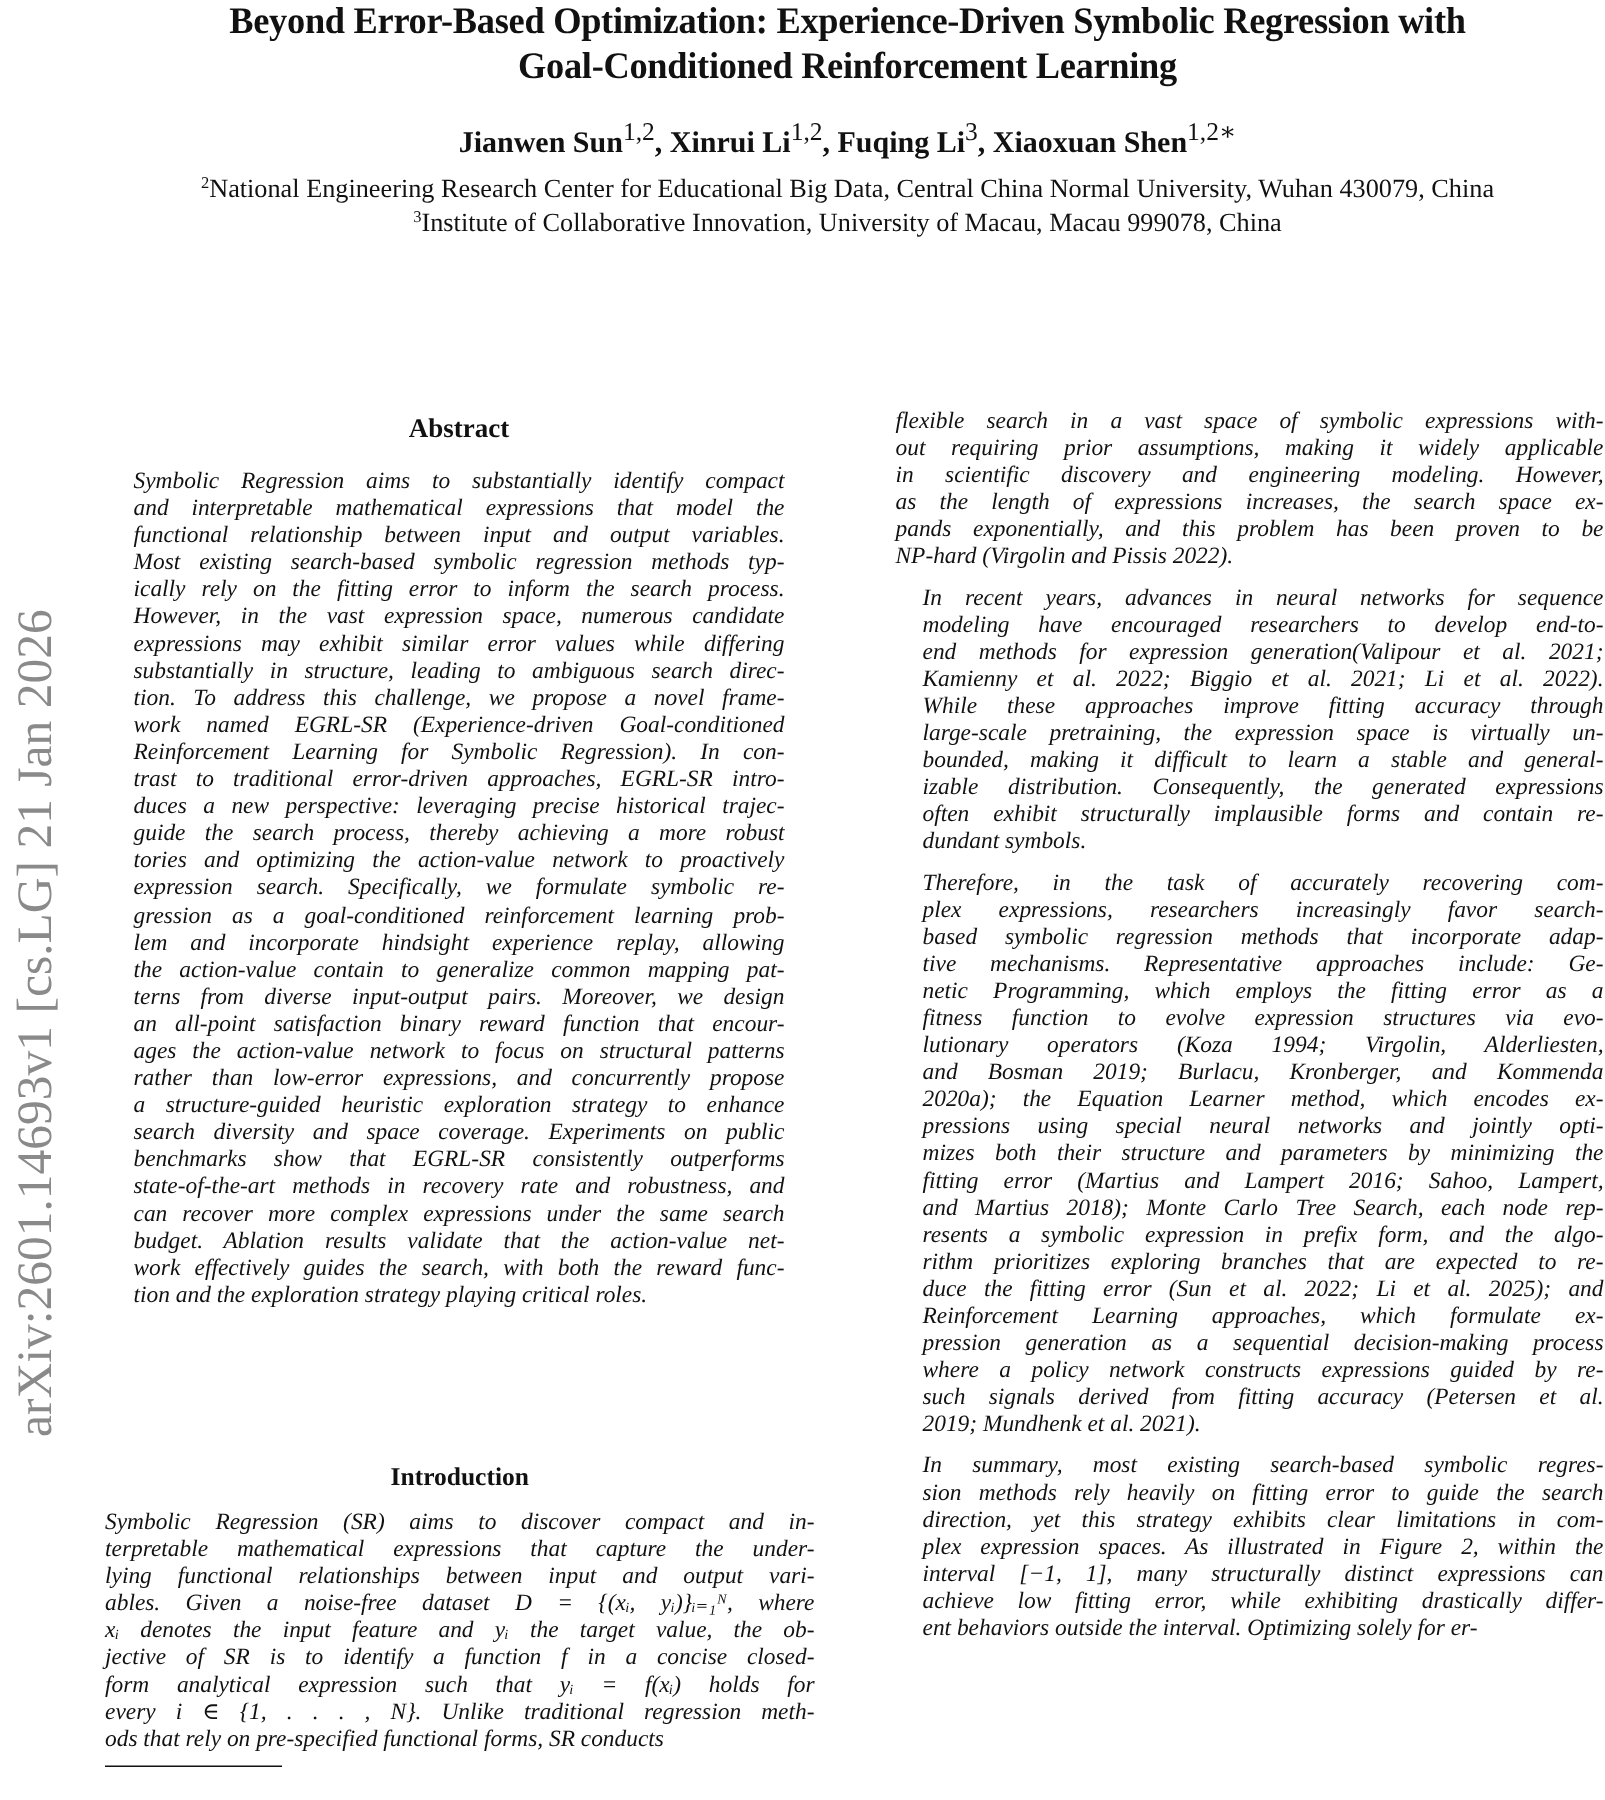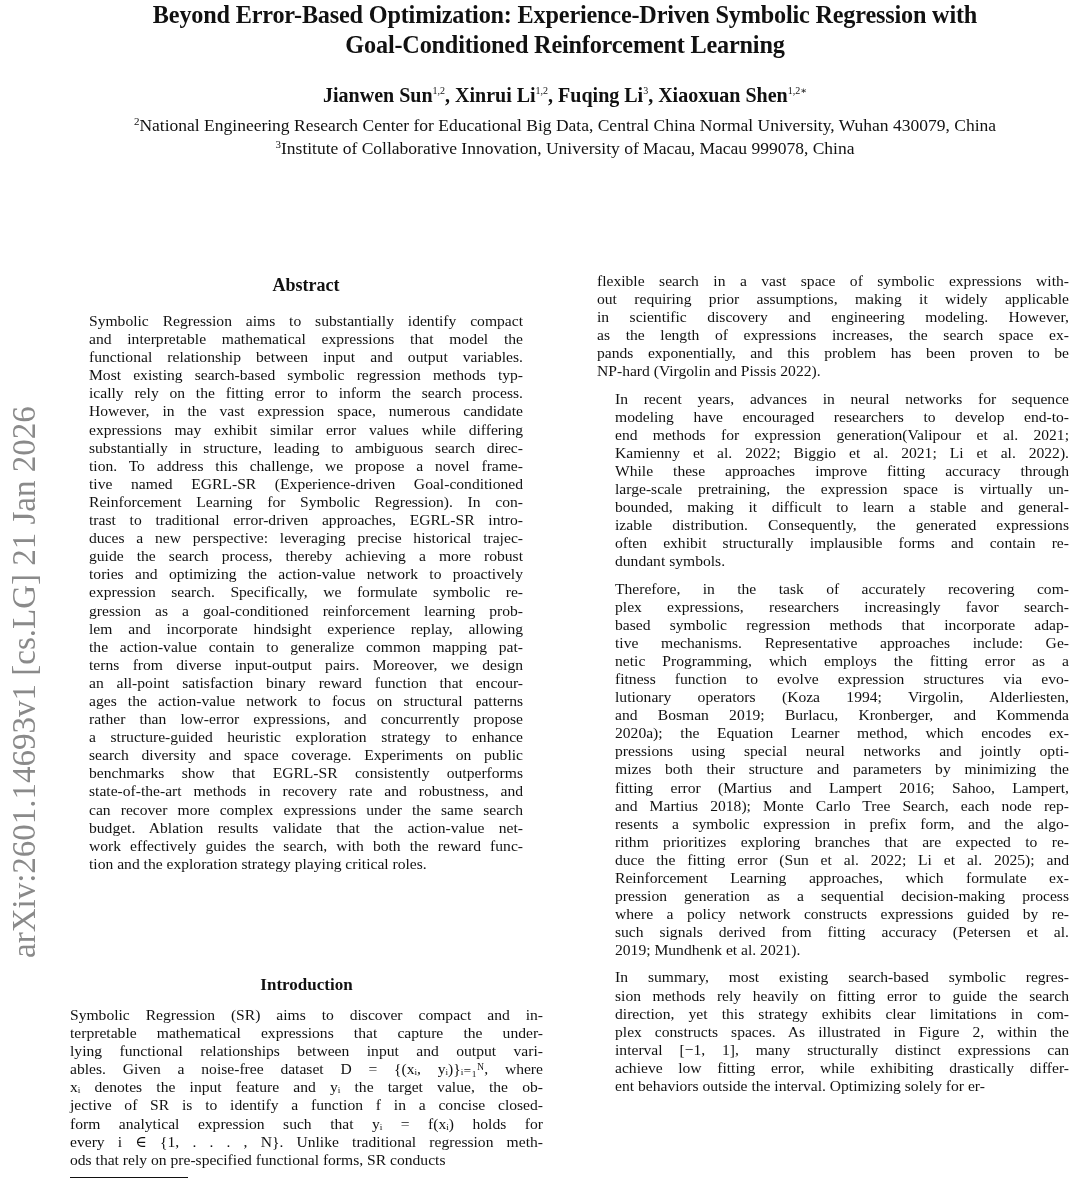--- a/index.html
+++ b/index.html
@@ -10,40 +10,40 @@
     .title {
       position: absolute; left: 60px; width: 1010px; top: 0px;
       text-align: center; font-weight: bold; font-size: 25px; line-height: 30px;
       letter-spacing: -0.2px; transform: scaleX(0.97); transform-origin: center top;
     }
     .title div { white-space: nowrap; }
     .authors {
       position: absolute; left: 60px; width: 1010px; top: 82px;
       text-align: center; font-weight: bold; font-size: 20px; line-height: 26px; white-space: nowrap;
     }
-    .authors sup { font-weight: normal; font-size: 10px; vertical-align: 8px; line-height: 0; }
+    .authors sup { font-weight: normal; font-size: 17px; vertical-align: 8px; line-height: 0; }
     .affils {
       position: absolute; left: 60px; width: 1010px; top: 114px;
       text-align: center; font-size: 17.5px; line-height: 23px;
     }
     .affils div { white-space: nowrap; }
     .affils sup { font-size: 11px; vertical-align: 6px; line-height: 0; }
     .arxiv-stamp {
       position: absolute; left: 2px; top: 958px; width: 740px; height: 44px;
       transform: rotate(-90deg); transform-origin: 0 0;
       font-size: 33px; line-height: 44px; color: #8a8a8a; white-space: nowrap;
       text-align: left;
     }
     .col { position: absolute; font-size: 15.6px; line-height: 18px; text-align: justify; margin-top: 40px; }
     .col-left { left: 89px; width: 434px; top: 234px; }
     .col-intro { left: 70px; width: 473px; top: 932px; }
     .col-right { left: 597px; width: 472px; top: 232px; }
     .section-heading { text-align: center; font-weight: bold; font-size: 18px; line-height: 22px; margin: 0 0 16px 0; }
     .intro-heading { font-size: 17px; line-height: 26px; margin: 0 0 8px 0; }
-    .para { margin: 0; text-indent: 0; }
+    .para { margin: 0; text-indent: 0; font-style: italic; }
     .para.indent { text-indent: 18px; margin-top: 9px; }
     .line { display: block; white-space: nowrap; text-align: justify; text-align-last: justify; height: 18.1px; }
     .line.last { text-align-last: left; }
     .footnote-rule { position: absolute; left: 70px; top: 1177px; width: 118px; border-top: 1px solid #111; }
     .footnote { position: absolute; left: 98px; top: 1236px; font-size: 14px; line-height: 18px; white-space: nowrap; }
     .footnote sup { font-size: 9px; vertical-align: 5px; line-height: 0; }
   </style>
 </head>
 <body>
 
@@ -71,21 +71,21 @@
   <div class="para" id="abstract-body">
       <span class="line">Symbolic Regression aims to substantially identify compact</span>
       <span class="line">and interpretable mathematical expressions that model the</span>
       <span class="line">functional relationship between input and output variables.</span>
       <span class="line">Most existing search-based symbolic regression methods typ-</span>
       <span class="line">ically rely on the fitting error to inform the search process.</span>
       <span class="line">However, in the vast expression space, numerous candidate</span>
       <span class="line">expressions may exhibit similar error values while differing</span>
       <span class="line">substantially in structure, leading to ambiguous search direc-</span>
       <span class="line">tion. To address this challenge, we propose a novel frame-</span>
-      <span class="line">tive named EGRL-SR (Experience-driven Goal-conditioned</span>
+      <span class="line">work named EGRL-SR (Experience-driven Goal-conditioned</span>
       <span class="line">Reinforcement Learning for Symbolic Regression). In con-</span>
       <span class="line">trast to traditional error-driven approaches, EGRL-SR intro-</span>
       <span class="line">duces a new perspective: leveraging precise historical trajec-</span>
       <span class="line">guide the search process, thereby achieving a more robust</span>
       <span class="line">tories and optimizing the action-value network to proactively</span>
       <span class="line">expression search. Specifically, we formulate symbolic re-</span>
       <span class="line">gression as a goal-conditioned reinforcement learning prob-</span>
       <span class="line">lem and incorporate hindsight experience replay, allowing</span>
       <span class="line">the action-value contain to generalize common mapping pat-</span>
       <span class="line">terns from diverse input-output pairs. Moreover, we design</span>
@@ -159,21 +159,21 @@
       <span class="line">Reinforcement Learning approaches, which formulate ex-</span>
       <span class="line">pression generation as a sequential decision-making process</span>
       <span class="line">where a policy network constructs expressions guided by re-</span>
       <span class="line">such signals derived from fitting accuracy (Petersen et al.</span>
       <span class="line last">2019; Mundhenk et al. 2021).</span>
     </div>
     <div class="para indent">
       <span class="line" style="text-indent: 18px;">In summary, most existing search-based symbolic regres-</span>
       <span class="line">sion methods rely heavily on fitting error to guide the search</span>
       <span class="line">direction, yet this strategy exhibits clear limitations in com-</span>
-      <span class="line">plex constructs spaces. As illustrated in Figure 2, within the</span>
+      <span class="line">plex expression spaces. As illustrated in Figure 2, within the</span>
       <span class="line">interval [−1, 1], many structurally distinct expressions can</span>
       <span class="line">achieve low fitting error, while exhibiting drastically differ-</span>
       <span class="line last">ent behaviors outside the interval. Optimizing solely for er-</span>
     </div>
   </div>
 
 <div class="footnote-rule"></div>
 <div class="footnote"><sup>∗</sup><span>Corresponding author.</span></div>
 
 </body></html>

